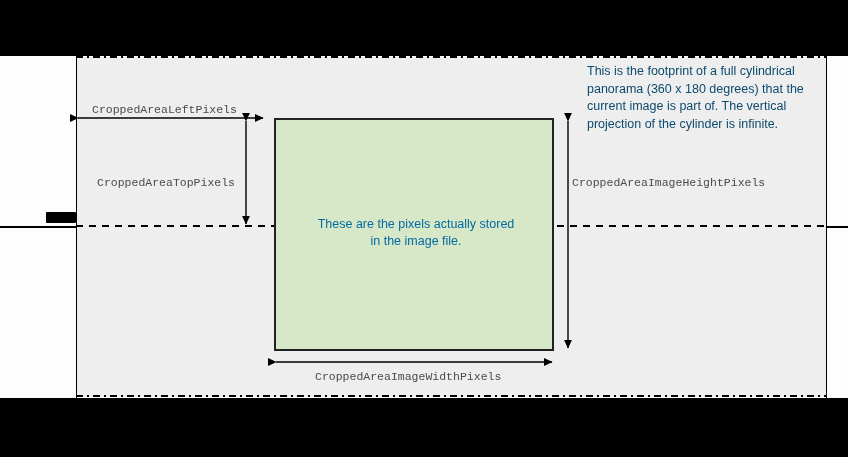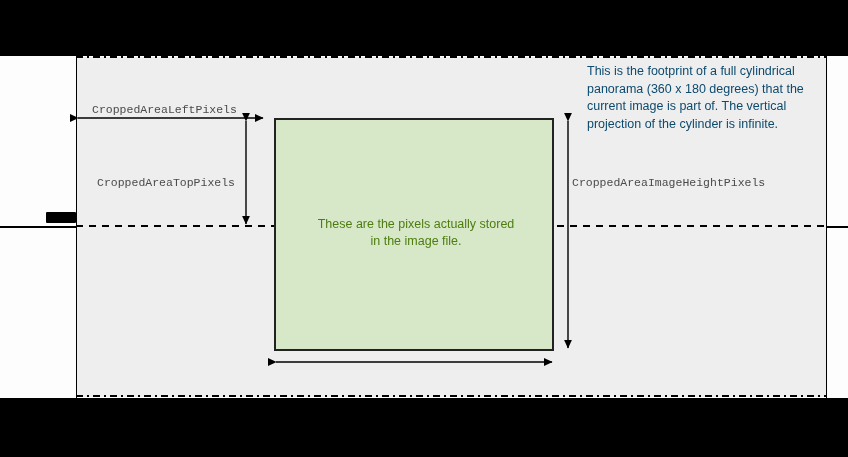--- a/index.html
+++ b/index.html
@@ -120,21 +120,21 @@
     box-sizing: border-box;
   }
   .stored-box-label {
     position: absolute;
     left: 0;
     top: 96px;
     width: 280px;
     text-align: center;
     font-size: 12.5px;
     line-height: 17px;
-    color: #4d7c0f;
+    color: #0369a1;
     white-space: pre-line;
   }
 
   
   .note {
     position: absolute;
     left: 587px;
     top: 63px;
     width: 245px;
     font-size: 12.5px;
@@ -196,20 +196,21 @@
   </div>
 
   <div class="note">This is the footprint of a full cylindrical
 panorama (360 x 180 degrees) that the
 current image is part of.  The vertical
 projection of the cylinder is infinite.</div>
 
   <div class="meas-label lbl-left">CroppedAreaLeftPixels</div>
   <div class="meas-label lbl-height">CroppedAreaImageHeightPixels</div>
   <div class="meas-label lbl-top">CroppedAreaTopPixels</div>
+  <div class="meas-label lbl-width">CroppedAreaImageWidthPixels</div>
 
   <svg class="arrows" viewBox="0 0 848 457">
     <defs>
       <marker id="ah" markerWidth="9" markerHeight="9" refX="8" refY="4.5" orient="auto" markerUnits="userSpaceOnUse">
         <path d="M0,0.6 L8.6,4.5 L0,8.4 z" fill="#000"></path>
       </marker>
       <marker id="ah2" markerWidth="9" markerHeight="9" refX="8" refY="4.5" orient="auto" markerUnits="userSpaceOnUse">
         <path d="M0,0.6 L8.6,4.5 L0,8.4 z" fill="#000"></path>
       </marker>
     </defs>

